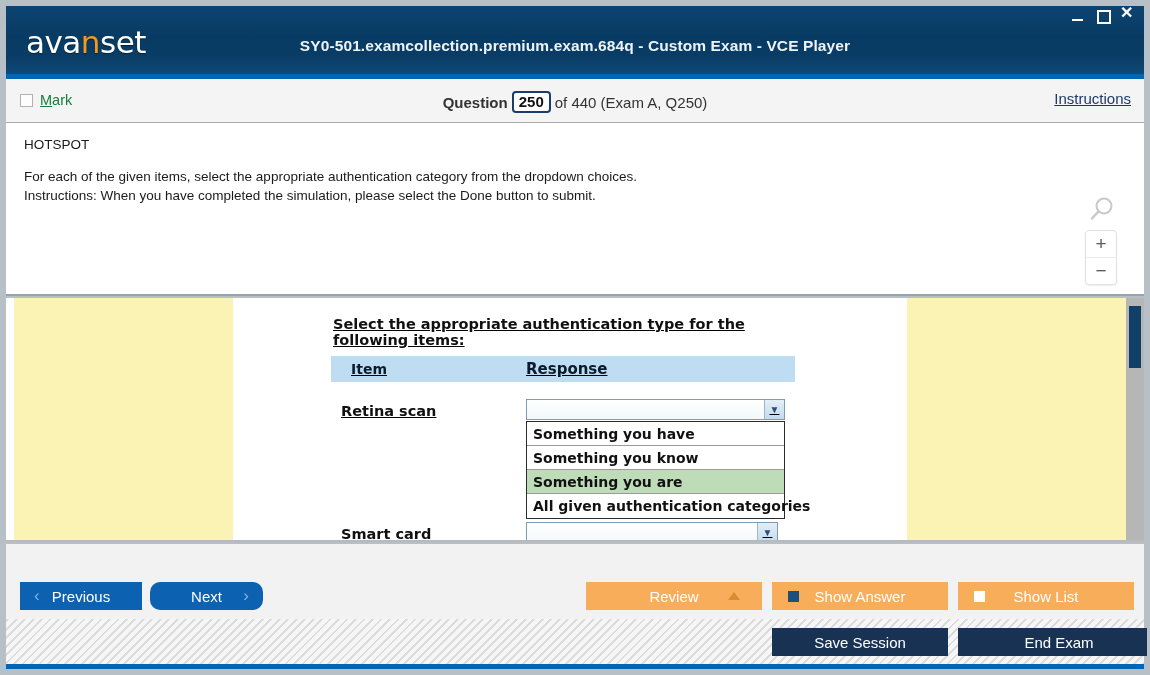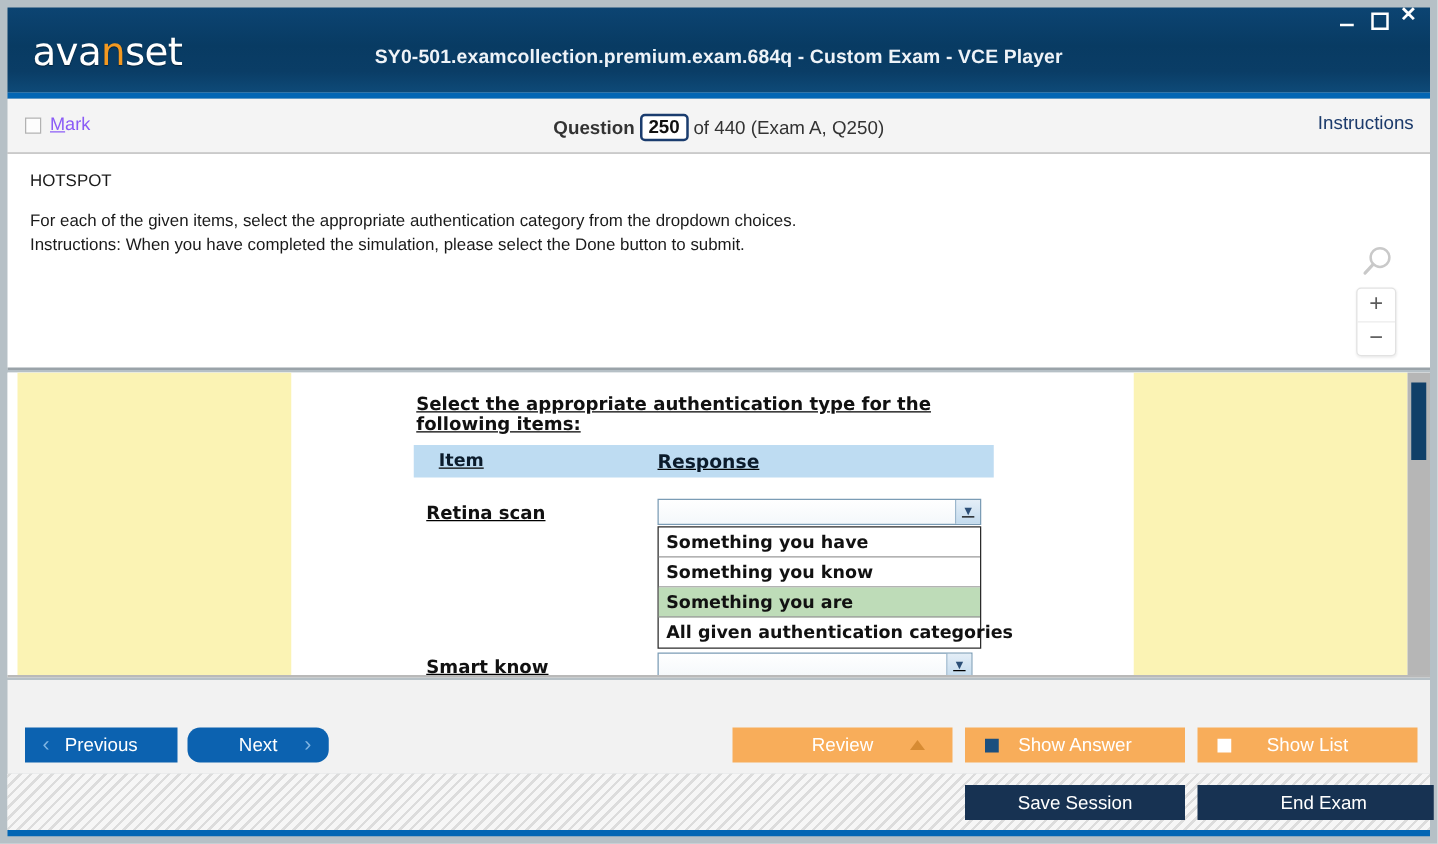--- a/index.html
+++ b/index.html
@@ -123,21 +123,21 @@
   }
   #mark-checkbox {
     width: 13px;
     height: 13px;
     border: 1px solid #b2b2b2;
     background: #fdfdfd;
     box-sizing: border-box;
   }
   #mark-label {
     font-size: 14.5px;
-    color: #8b5cf6;
+    color: #15803d;
   }
   #mark-label .accel { text-decoration: underline; }
   #question-counter {
     position: absolute;
     left: 0; right: 0;
     top: 12px;
     text-align: center;
     font-size: 15px;
     color: #333333;
     white-space: nowrap;
@@ -154,20 +154,21 @@
     color: #111111;
     vertical-align: 1px;
     line-height: 17px;
   }
   #instructions-link {
     position: absolute;
     right: 13px;
     top: 11px;
     font-size: 15px;
     color: #1b3a6b;
+    text-decoration: underline;
     cursor: pointer;
   }
 
   
   #question-panel {
     position: absolute;
     left: 6px;
     top: 123px;
     width: 1138px;
     height: 173px;
@@ -558,21 +559,21 @@
             <div id="dropdown-list">
               <div class="dropdown-option">Something you have</div>
               <div class="dropdown-option">Something you know</div>
               <div class="dropdown-option selected">Something you are</div>
               <div class="dropdown-option">All given authentication categories</div>
             </div>
           </div>
         </div>
 
         <div class="exhibit-row" style="margin-top:102px;">
-          <div class="row-label">Smart know</div>
+          <div class="row-label">Smart card</div>
           <div class="select-shell" style="width:252px;">
             <div class="select-box">
               <span class="select-arrow">▼</span>
             </div>
           </div>
         </div>
       </div>
     </div>
 
     <div id="exhibit-scrollbar-track">

